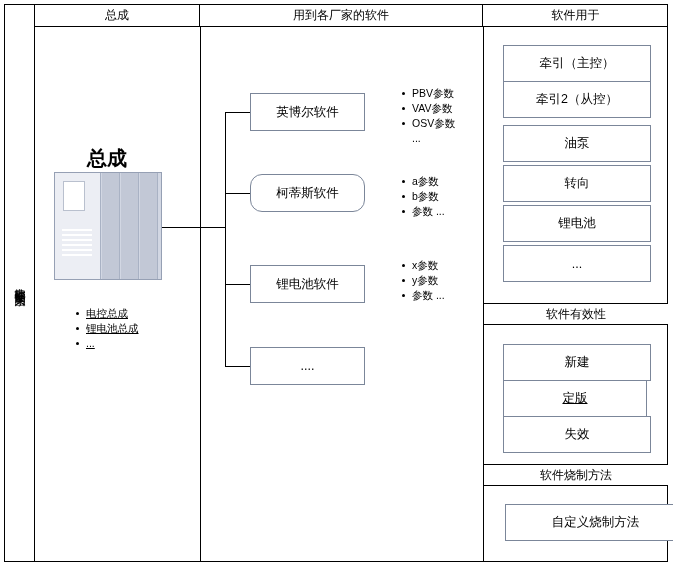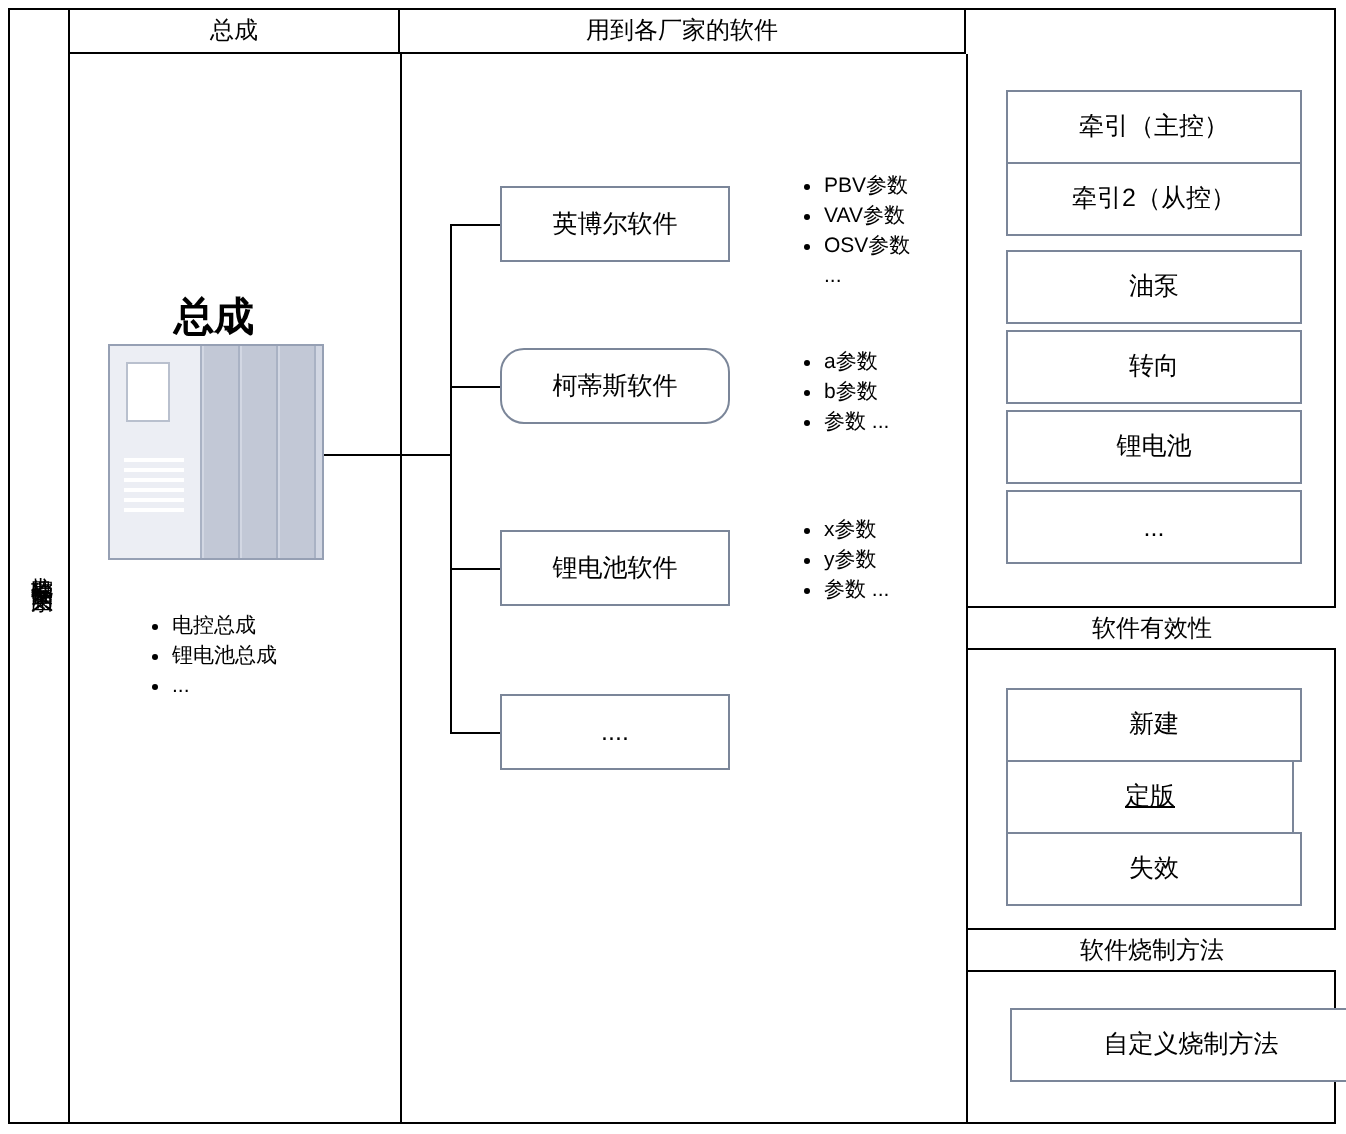--- a/index.html
+++ b/index.html
@@ -204,20 +204,23 @@
   <div class="side-title">
     <span>电控软件控制关系图</span>
   </div>
 
   <div class="col-header c1">
     <span>总成</span>
   </div>
   <div class="col-header c2">
     <span>用到各厂家的软件</span>
   </div>
+  <div class="col-header c3">
+    <span>软件用于</span>
+  </div>
 
   <div class="col-div d1"></div>
   <div class="col-div d2"></div>
 
   <div class="assembly-label">总成</div>
 
   <div class="rack">
     <div class="panel-left">
       <div class="led"></div>
       <div class="lines">
@@ -227,21 +230,21 @@
           <i></i>
           <i></i>
           <i></i>
       </div>
     </div>
     <div class="bar b1"></div>
     <div class="bar b2"></div>
     <div class="bar b3"></div>
   </div>
 
-  <ul class="bul" style="left:72px; top:306px;">
+  <ul class="bul" style="left:72px; top:306px;text-decoration:underline;">
     <li>电控总成</li>
     <li>锂电池总成</li>
     <li>...</li>
   </ul>
 
   <div class="ln h" style="left:162px; top:227px; width:63px;"></div>
   <div class="ln v" style="left:225px; top:112px; height:255px;"></div>
   <div class="ln h" style="left:225px; top:112px; width:25px;"></div>
   <div class="ln h" style="left:225px; top:193px; width:25px;"></div>
   <div class="ln h" style="left:225px; top:284px; width:25px;"></div>

